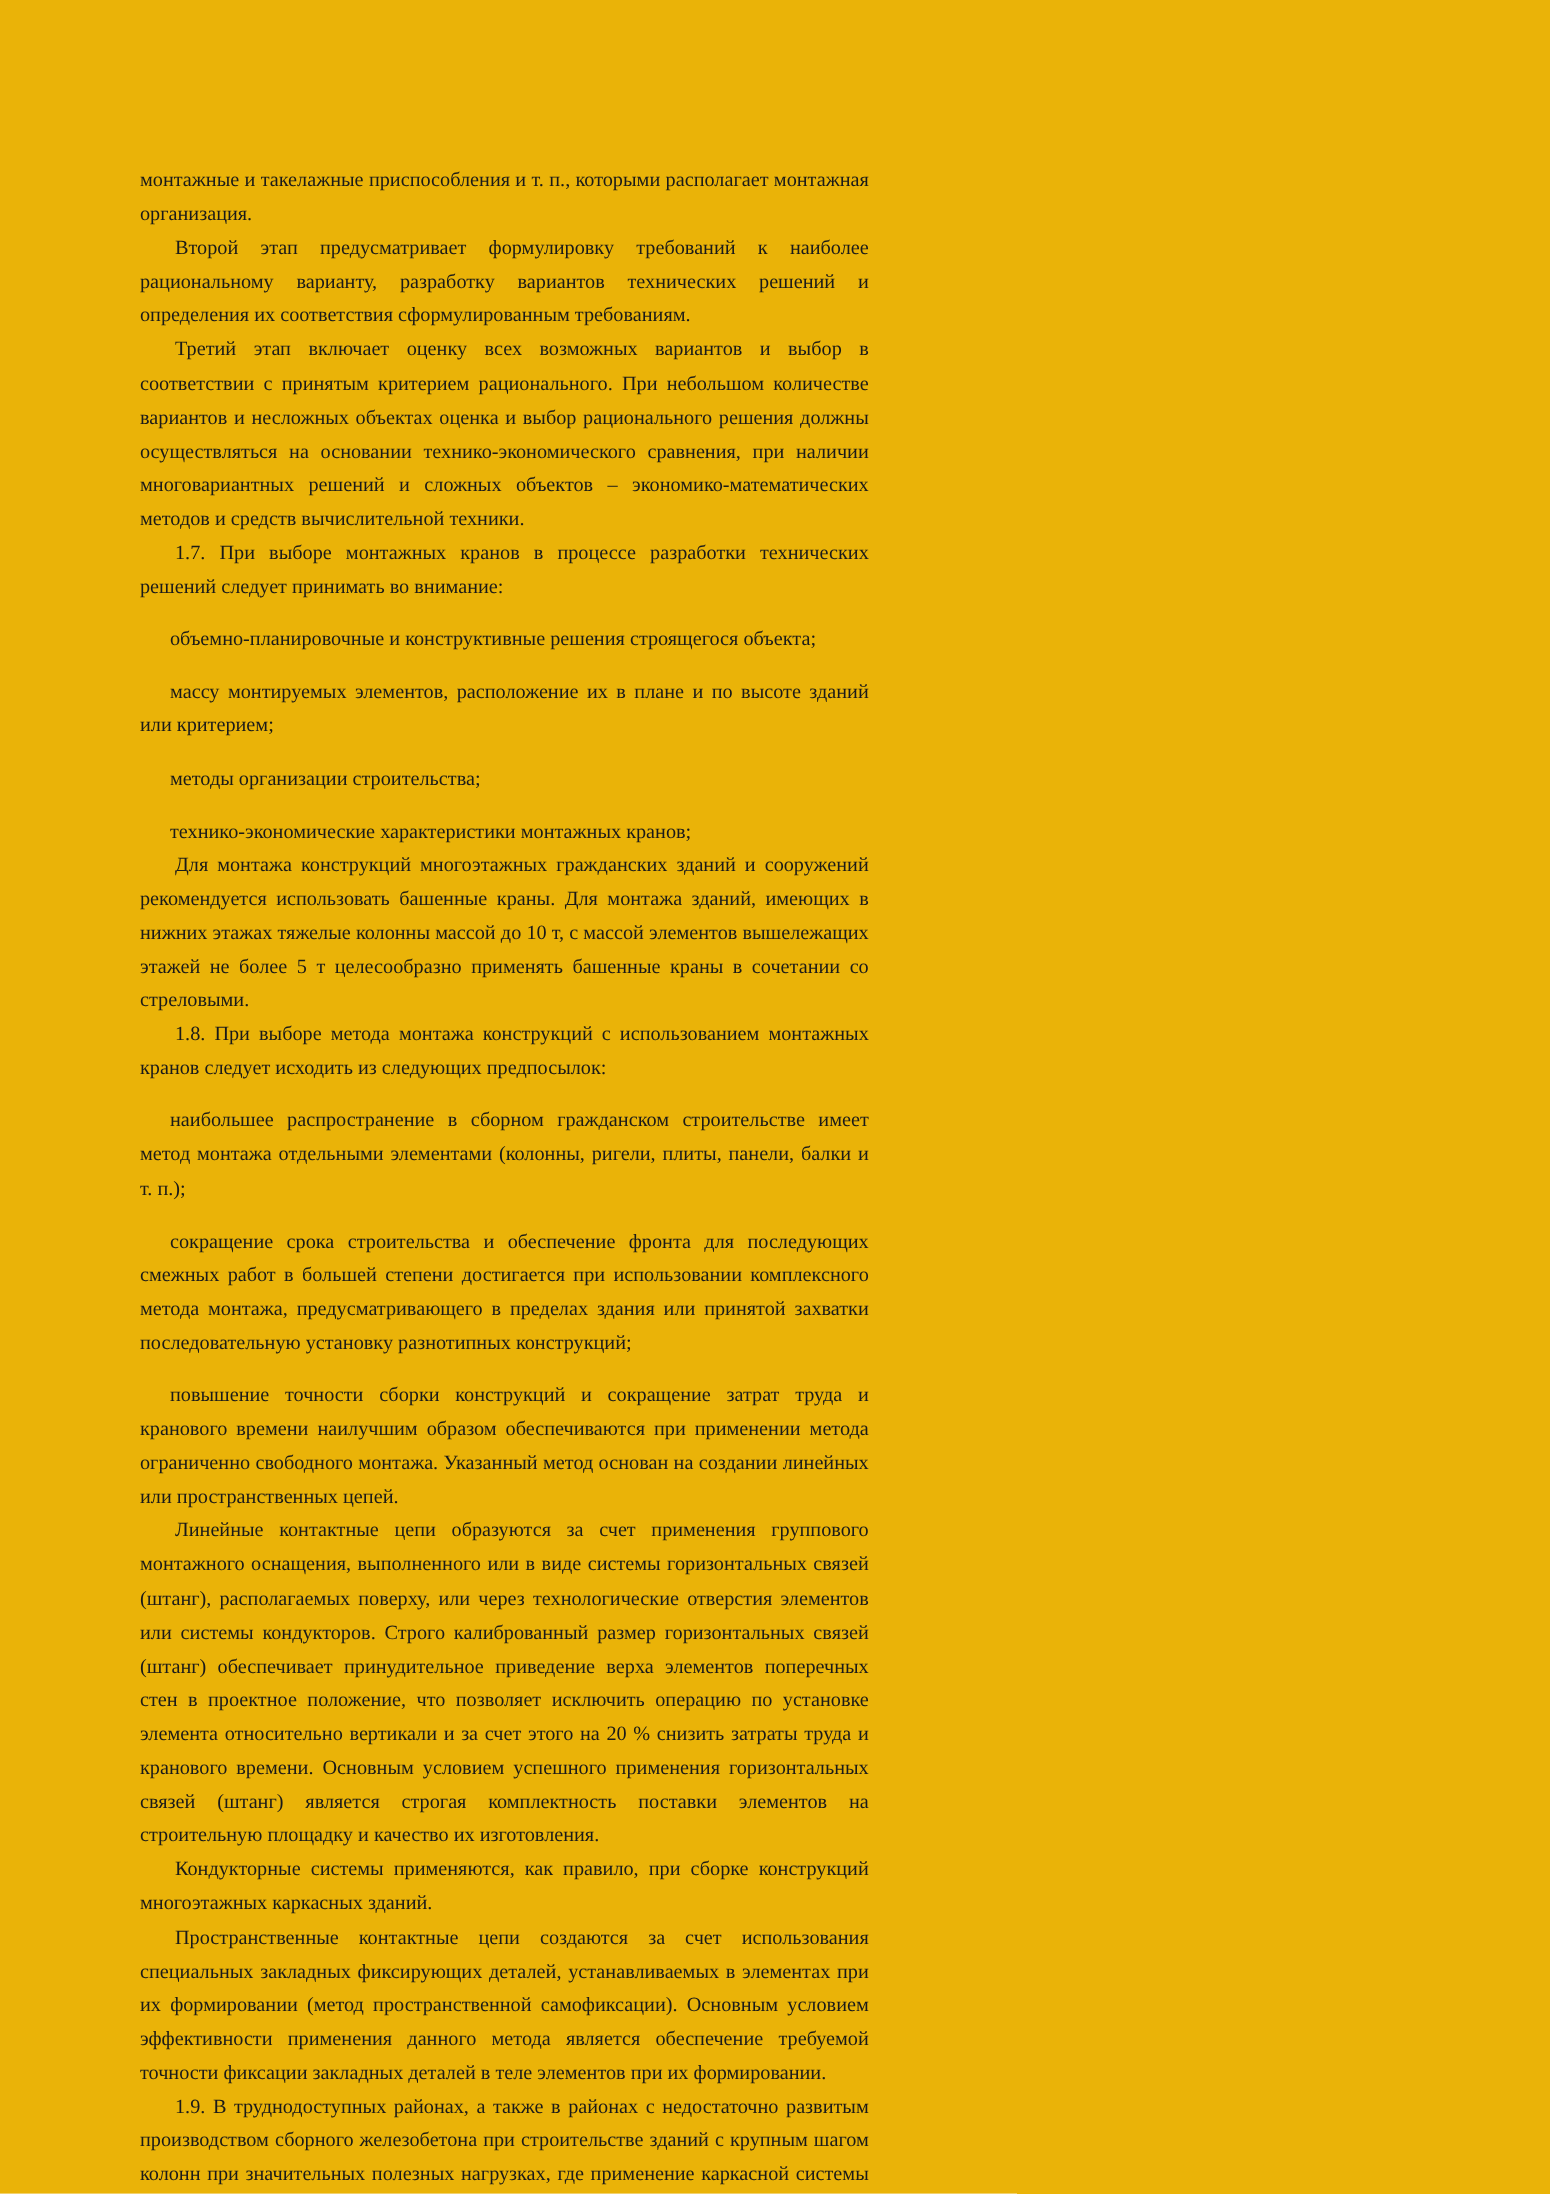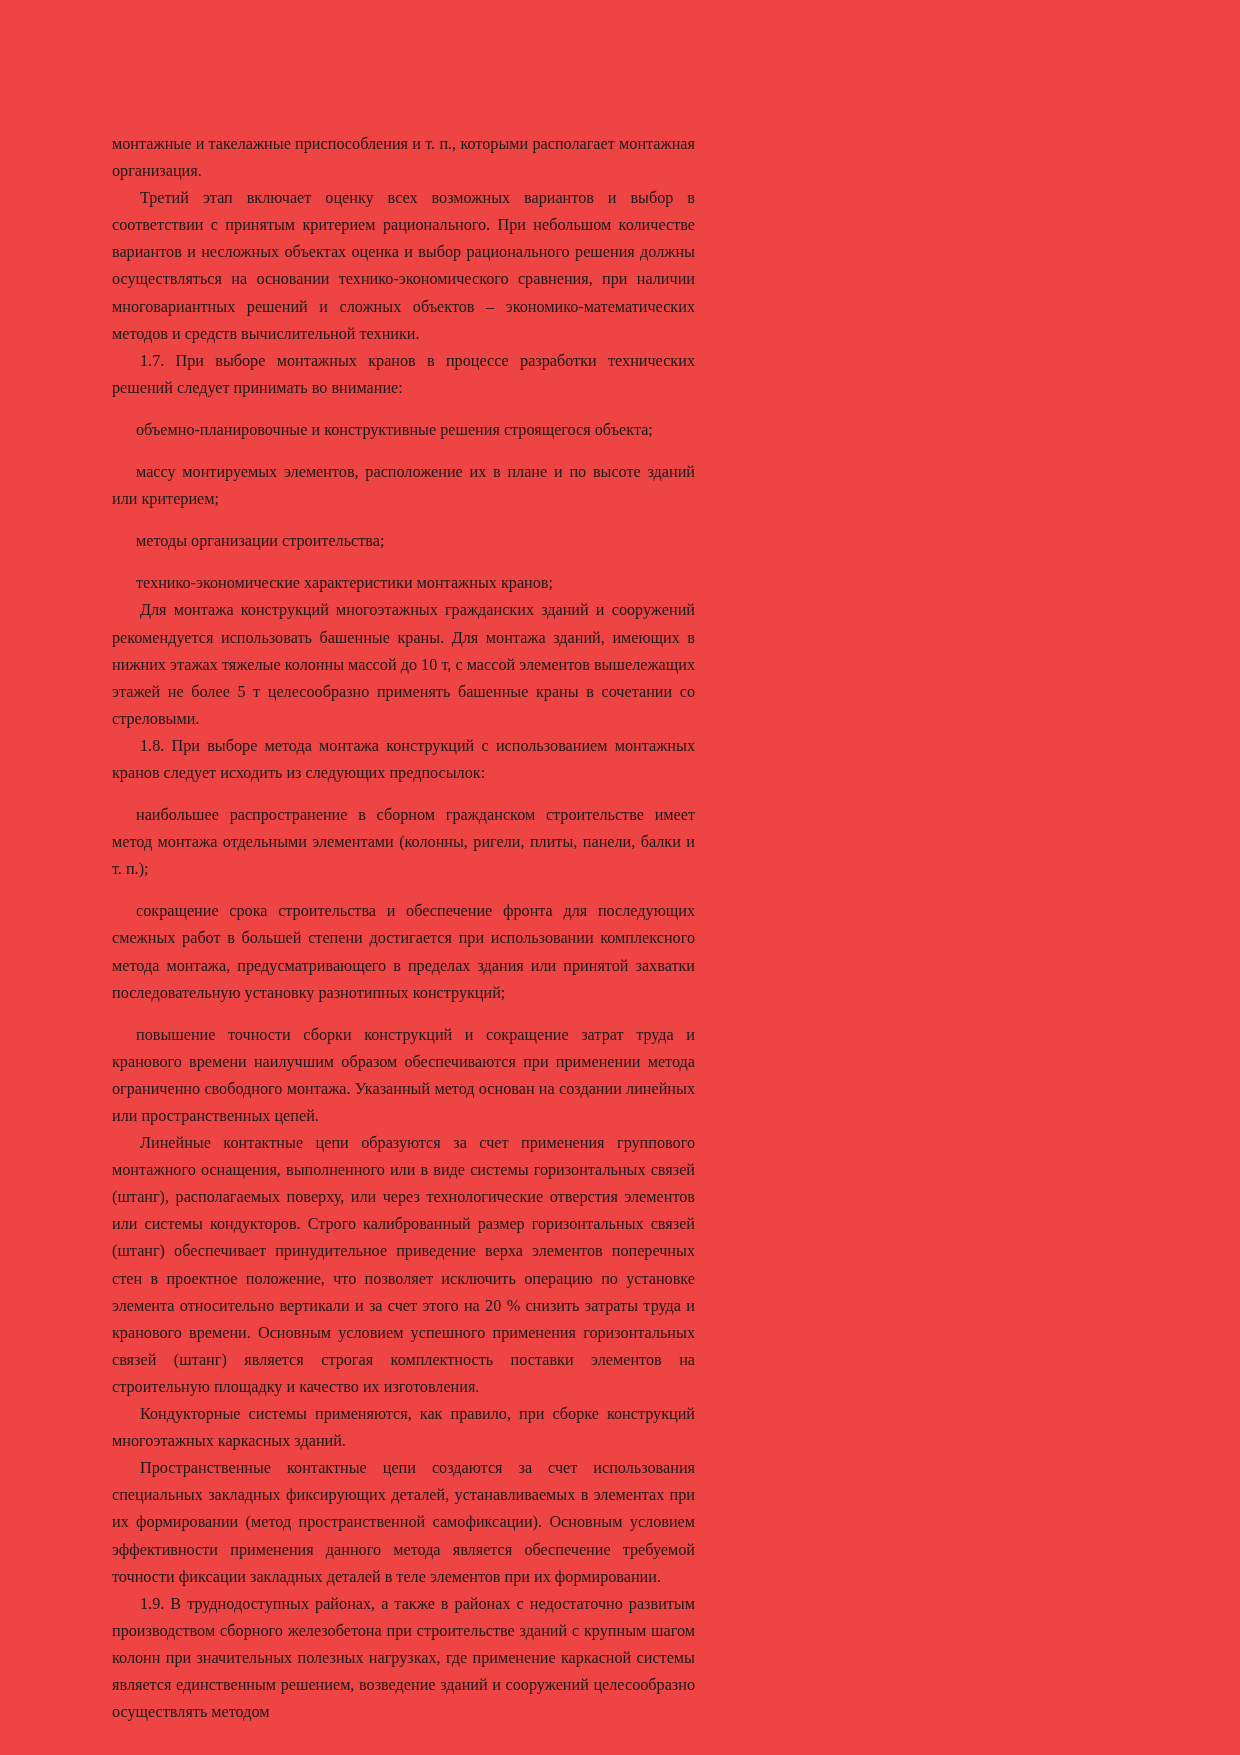--- a/index.html
+++ b/index.html
@@ -4,21 +4,21 @@
 <style>
   html, body {
     margin: 0;
     padding: 0;
     background: #ffffff;
   }
   .page {
     position: relative;
     width: 1240px;
     height: 1755px;
-    background: #ef4444;
+    background: #eab308;
     margin: 0 auto;
     overflow: hidden;
   }
   .text-column {
     position: absolute;
     left: 112px;
     top: 131px;
     width: 583px;
     font-family: "Liberation Serif", serif;
     font-size: 16.2px;
@@ -39,20 +39,21 @@
     text-indent: 24px;
     margin-top: 15px;
   }
 </style>
 </head>
 <body>
 
 <div class="page">
   <div class="text-column">
     <p class="para">монтажные и такелажные приспособления и т. п., которыми располагает монтажная организация.</p>
+    <p class="para indent">Второй этап предусматривает формулировку требований к наиболее рациональному варианту, разработку вариантов технических решений и определения их соответствия сформулированным требованиям.</p>
     <p class="para indent">Третий этап включает оценку всех возможных вариантов и выбор в соответствии с принятым критерием рационального. При небольшом количестве вариантов и несложных объектах оценка и выбор рационального решения должны осуществляться на основании технико-экономического сравнения, при наличии многовариантных решений и сложных объектов – экономико-математических методов и средств вычислительной техники.</p>
     <p class="para indent">1.7. При выборе монтажных кранов в процессе разработки технических решений следует принимать во внимание:</p>
     <p class="para indent-small">объемно-планировочные и конструктивные решения строящегося объекта;</p>
     <p class="para indent-small">массу монтируемых элементов, расположение их в плане и по высоте зданий или критерием;</p>
     <p class="para indent-small">методы организации строительства;</p>
     <p class="para indent-small">технико-экономические характеристики монтажных кранов;</p>
     <p class="para indent">Для монтажа конструкций многоэтажных гражданских зданий и сооружений рекомендуется использовать башенные краны. Для монтажа зданий, имеющих в нижних этажах тяжелые колонны массой до 10 т, с массой элементов вышележащих этажей не более 5 т целесообразно применять башенные краны в сочетании со стреловыми.</p>
     <p class="para indent">1.8. При выборе метода монтажа конструкций с использованием монтажных кранов следует исходить из следующих предпосылок:</p>
     <p class="para indent-small">наибольшее распространение в сборном гражданском строительстве имеет метод монтажа отдельными элементами (колонны, ригели, плиты, панели, балки и т. п.);</p>
     <p class="para indent-small">сокращение срока строительства и обеспечение фронта для последующих смежных работ в большей степени достигается при использовании комплексного метода монтажа, предусматривающего в пределах здания или принятой захватки последовательную установку разнотипных конструкций;</p>

